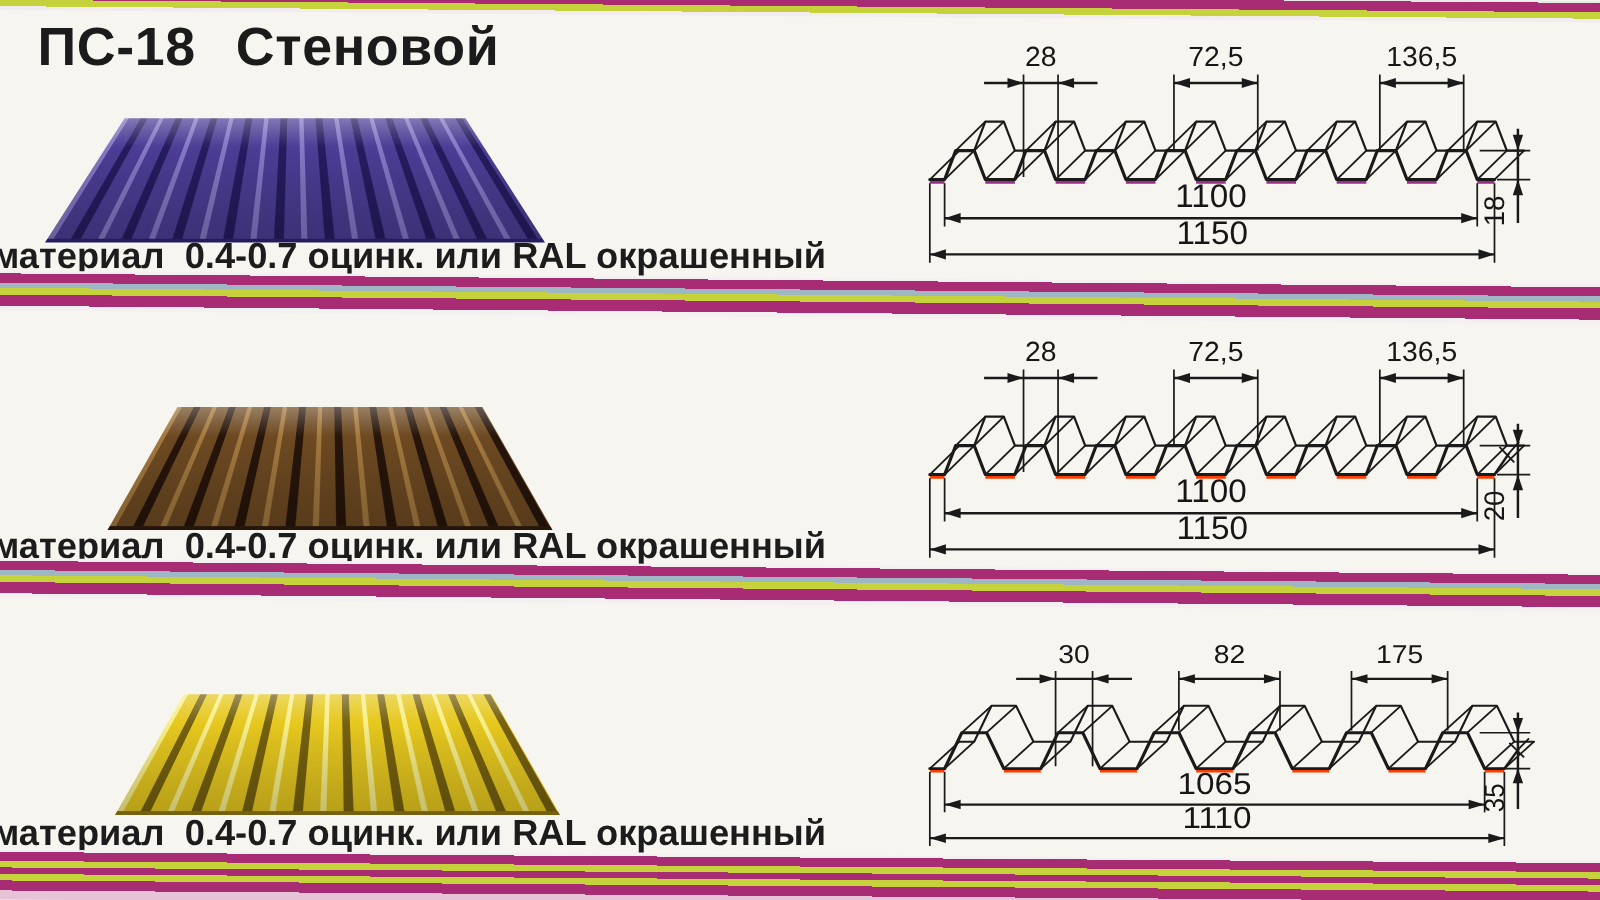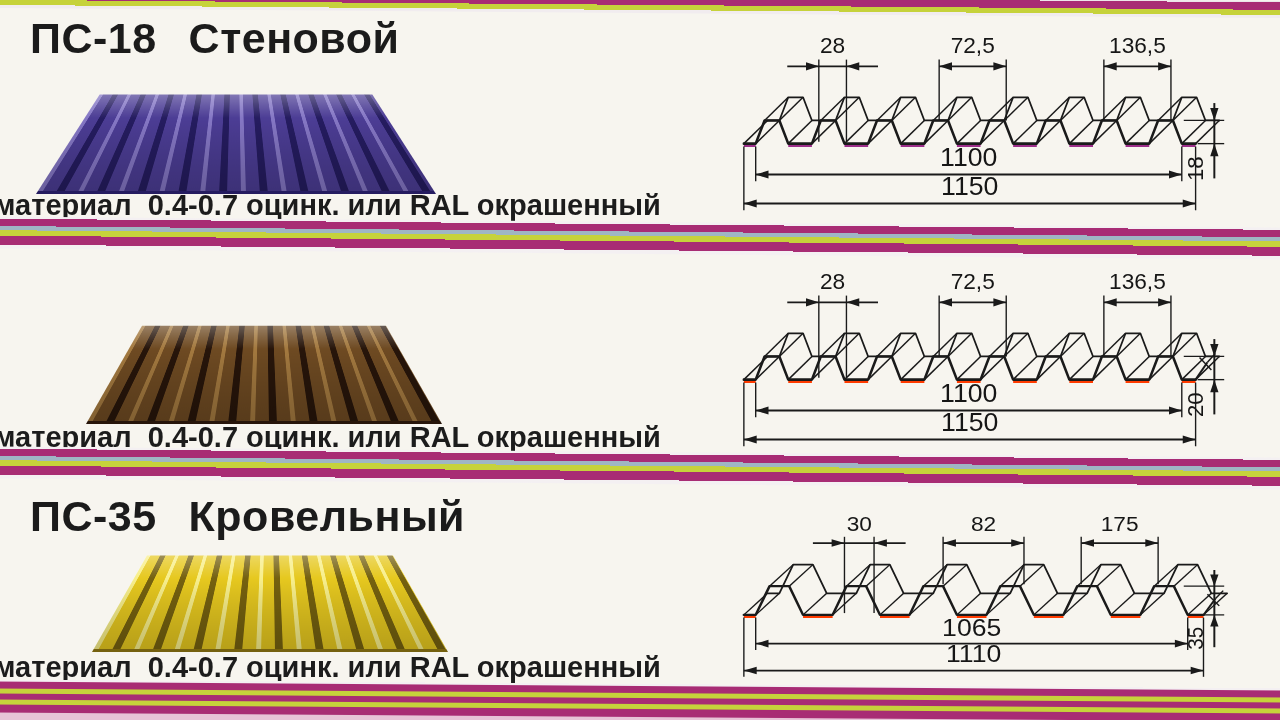--- a/index.html
+++ b/index.html
@@ -225,21 +225,20 @@
         <line x1="487" y1="86" x2="487" y2="164" stroke="#1a1a1a" stroke-width="2"></line>
         <path d="M487,104L482.8,91L491.2,91Z" fill="#1a1a1a"></path>
         <path d="M487,128L491.2,141L482.8,141Z" fill="#1a1a1a"></path>
         <text x="476" y="154" font-size="23" text-anchor="middle" fill="#161616" transform="rotate(-90 476 154)">20</text>
       </svg>
   </section>
 
   <div class="band sep sep-b"></div>
 
   <section class="row row-2">
-    <h2 class="title" style="top:2px"><span>ПС-35</span><span class="kind">Кровельный</span></h2>
     <div class="photo photo-2">
       <div class="sheet" id="sheet2" style="--main: #e6c81f; --dark: #75610f; --hi: #f8ef8a;"></div>
     </div>
     <p class="material">материал  0.4-0.7 оцинк. или RAL окрашенный</p>
     <svg class="diagram diag-2" id="diag2" viewBox="0 0 512 205" preserveAspectRatio="none">
         <path d="M34,104L46,104L60,72L80,72L94,104L124,104L138,72L158,72L172,104L202,104L216,72L236,72L250,104L280,104L294,72L314,72L328,104L358,104L372,72L392,72L406,104L436,104L450,72L470,72L484,104L500,104" fill="none" stroke="#1a1a1a" stroke-width="1.8" stroke-linejoin="round" stroke-linecap="round"></path>
         <line x1="10" y1="128" x2="34" y2="104" stroke="#1a1a1a" stroke-width="1.5"></line>
         <line x1="22" y1="128" x2="46" y2="104" stroke="#1a1a1a" stroke-width="1.5"></line>
         <line x1="36" y1="96" x2="60" y2="72" stroke="#1a1a1a" stroke-width="1.5"></line>
         <line x1="56" y1="96" x2="80" y2="72" stroke="#1a1a1a" stroke-width="1.5"></line>

